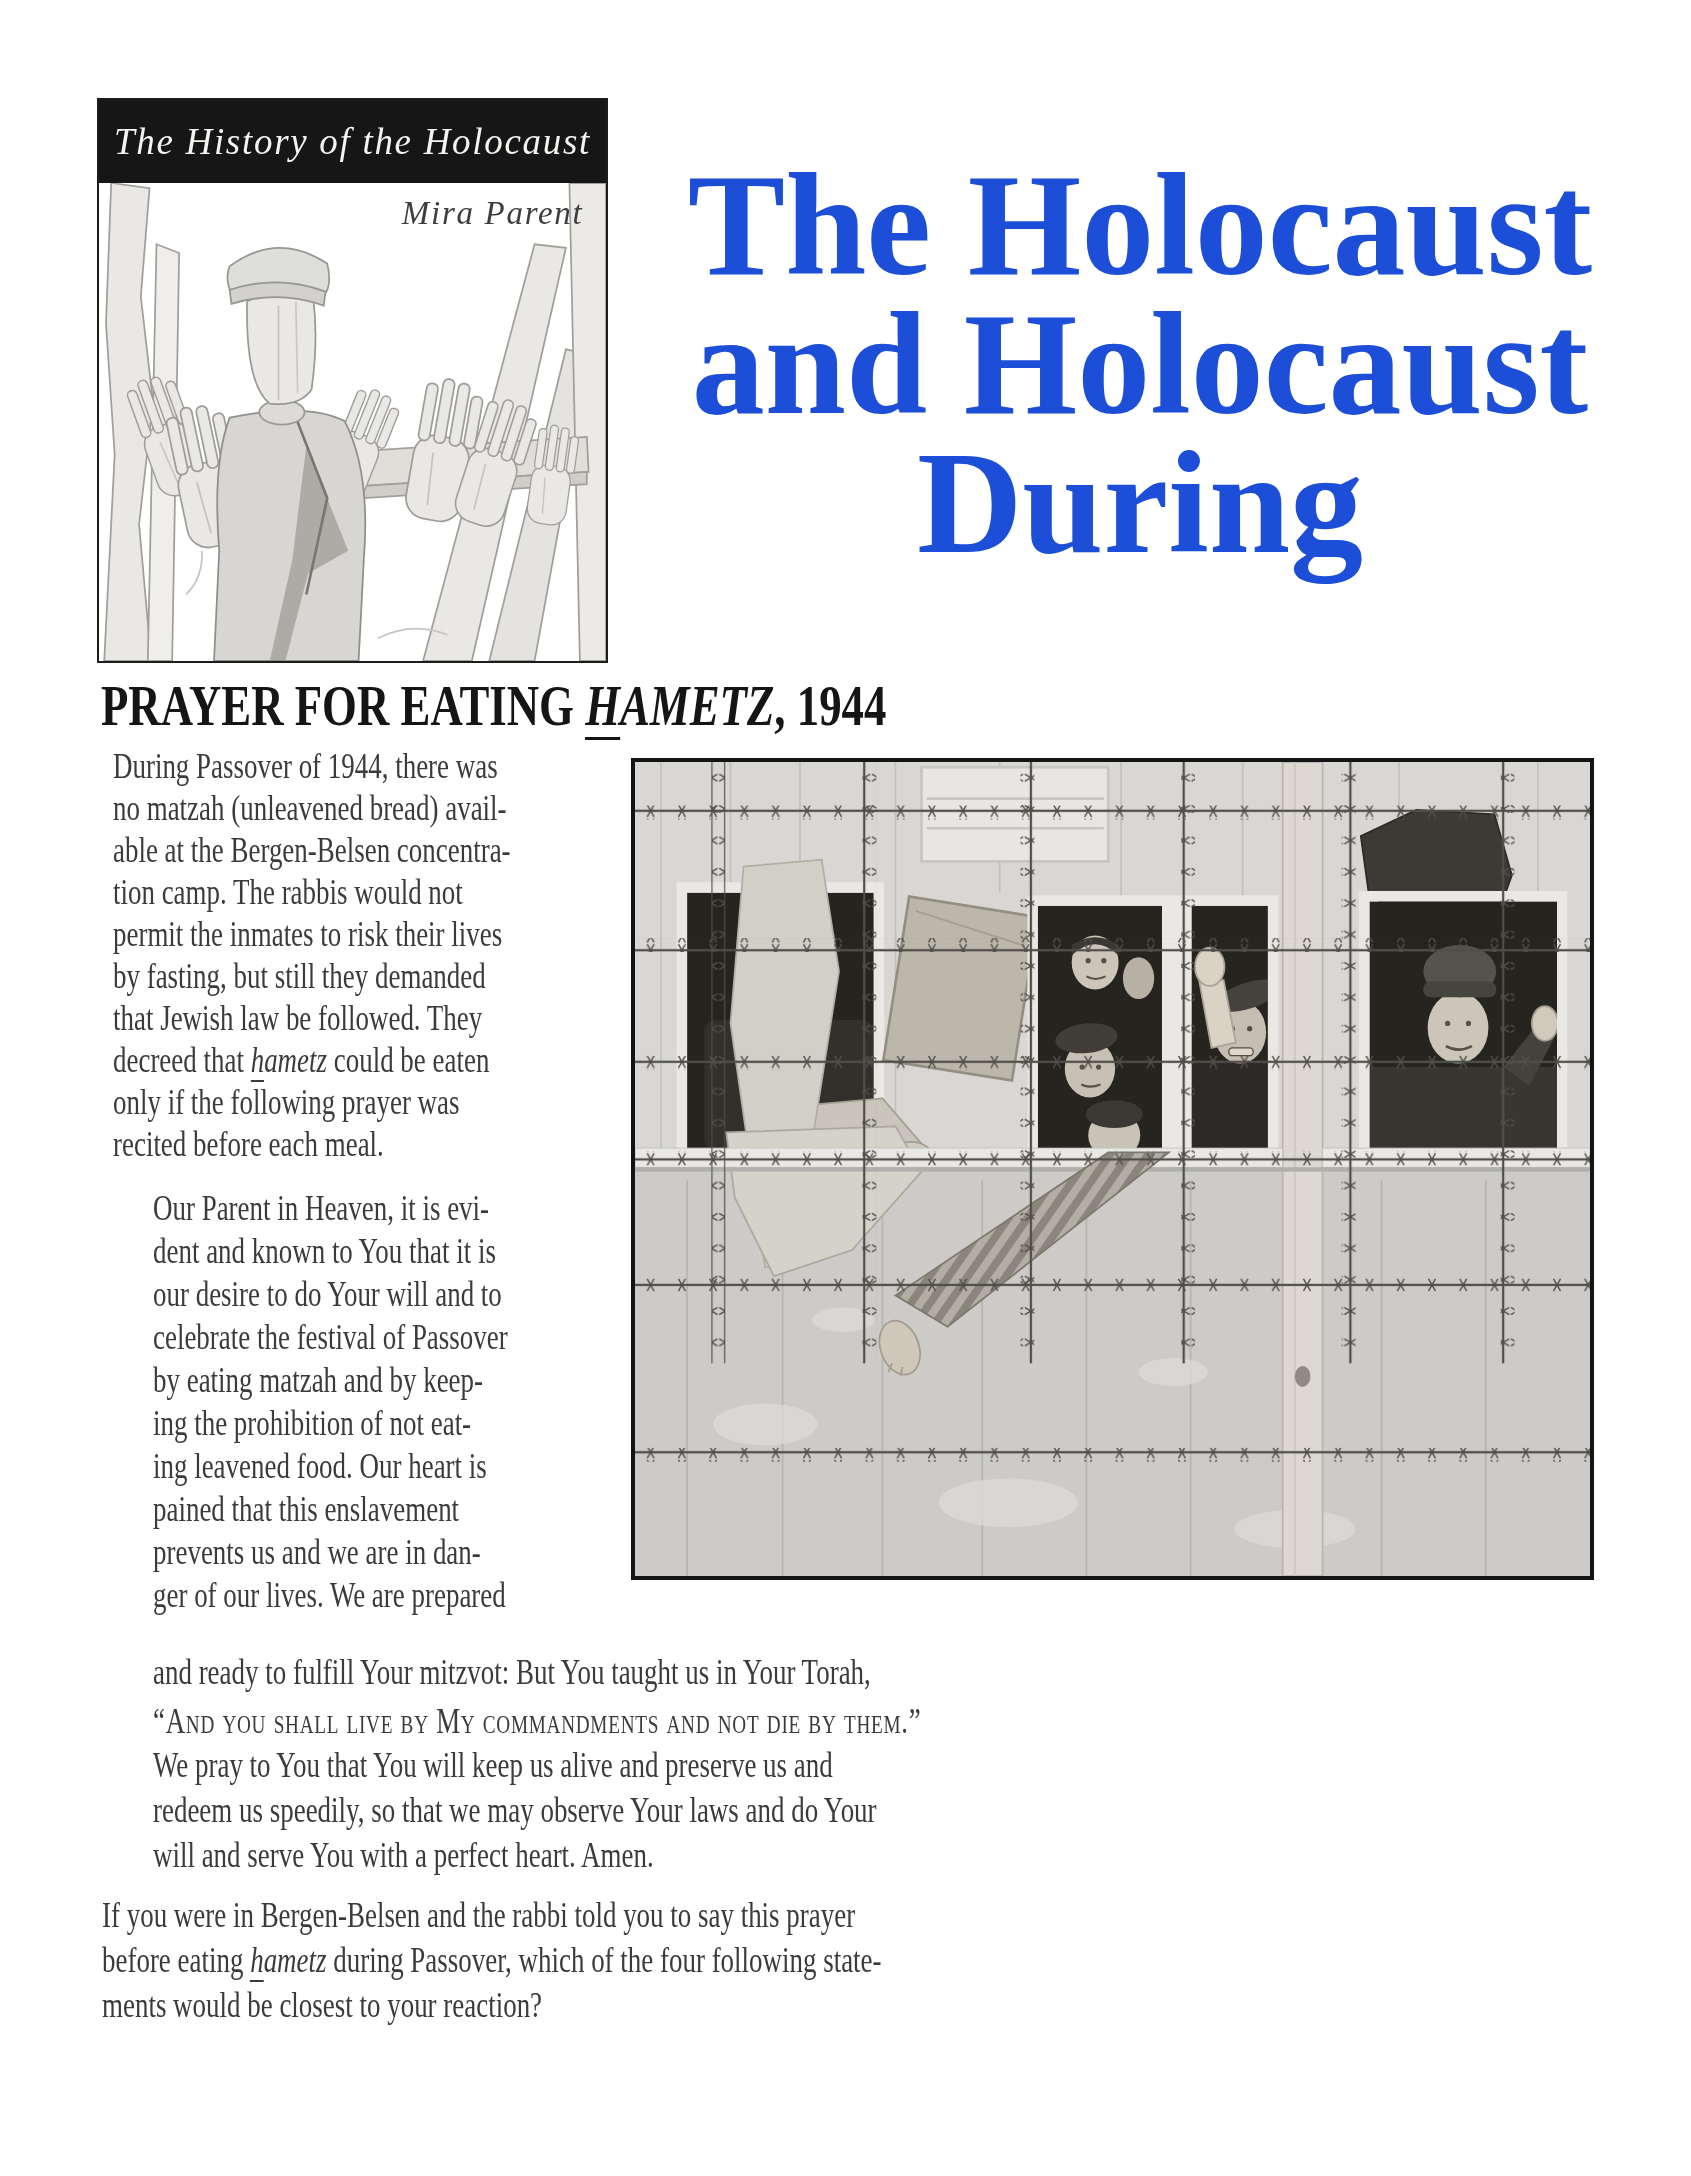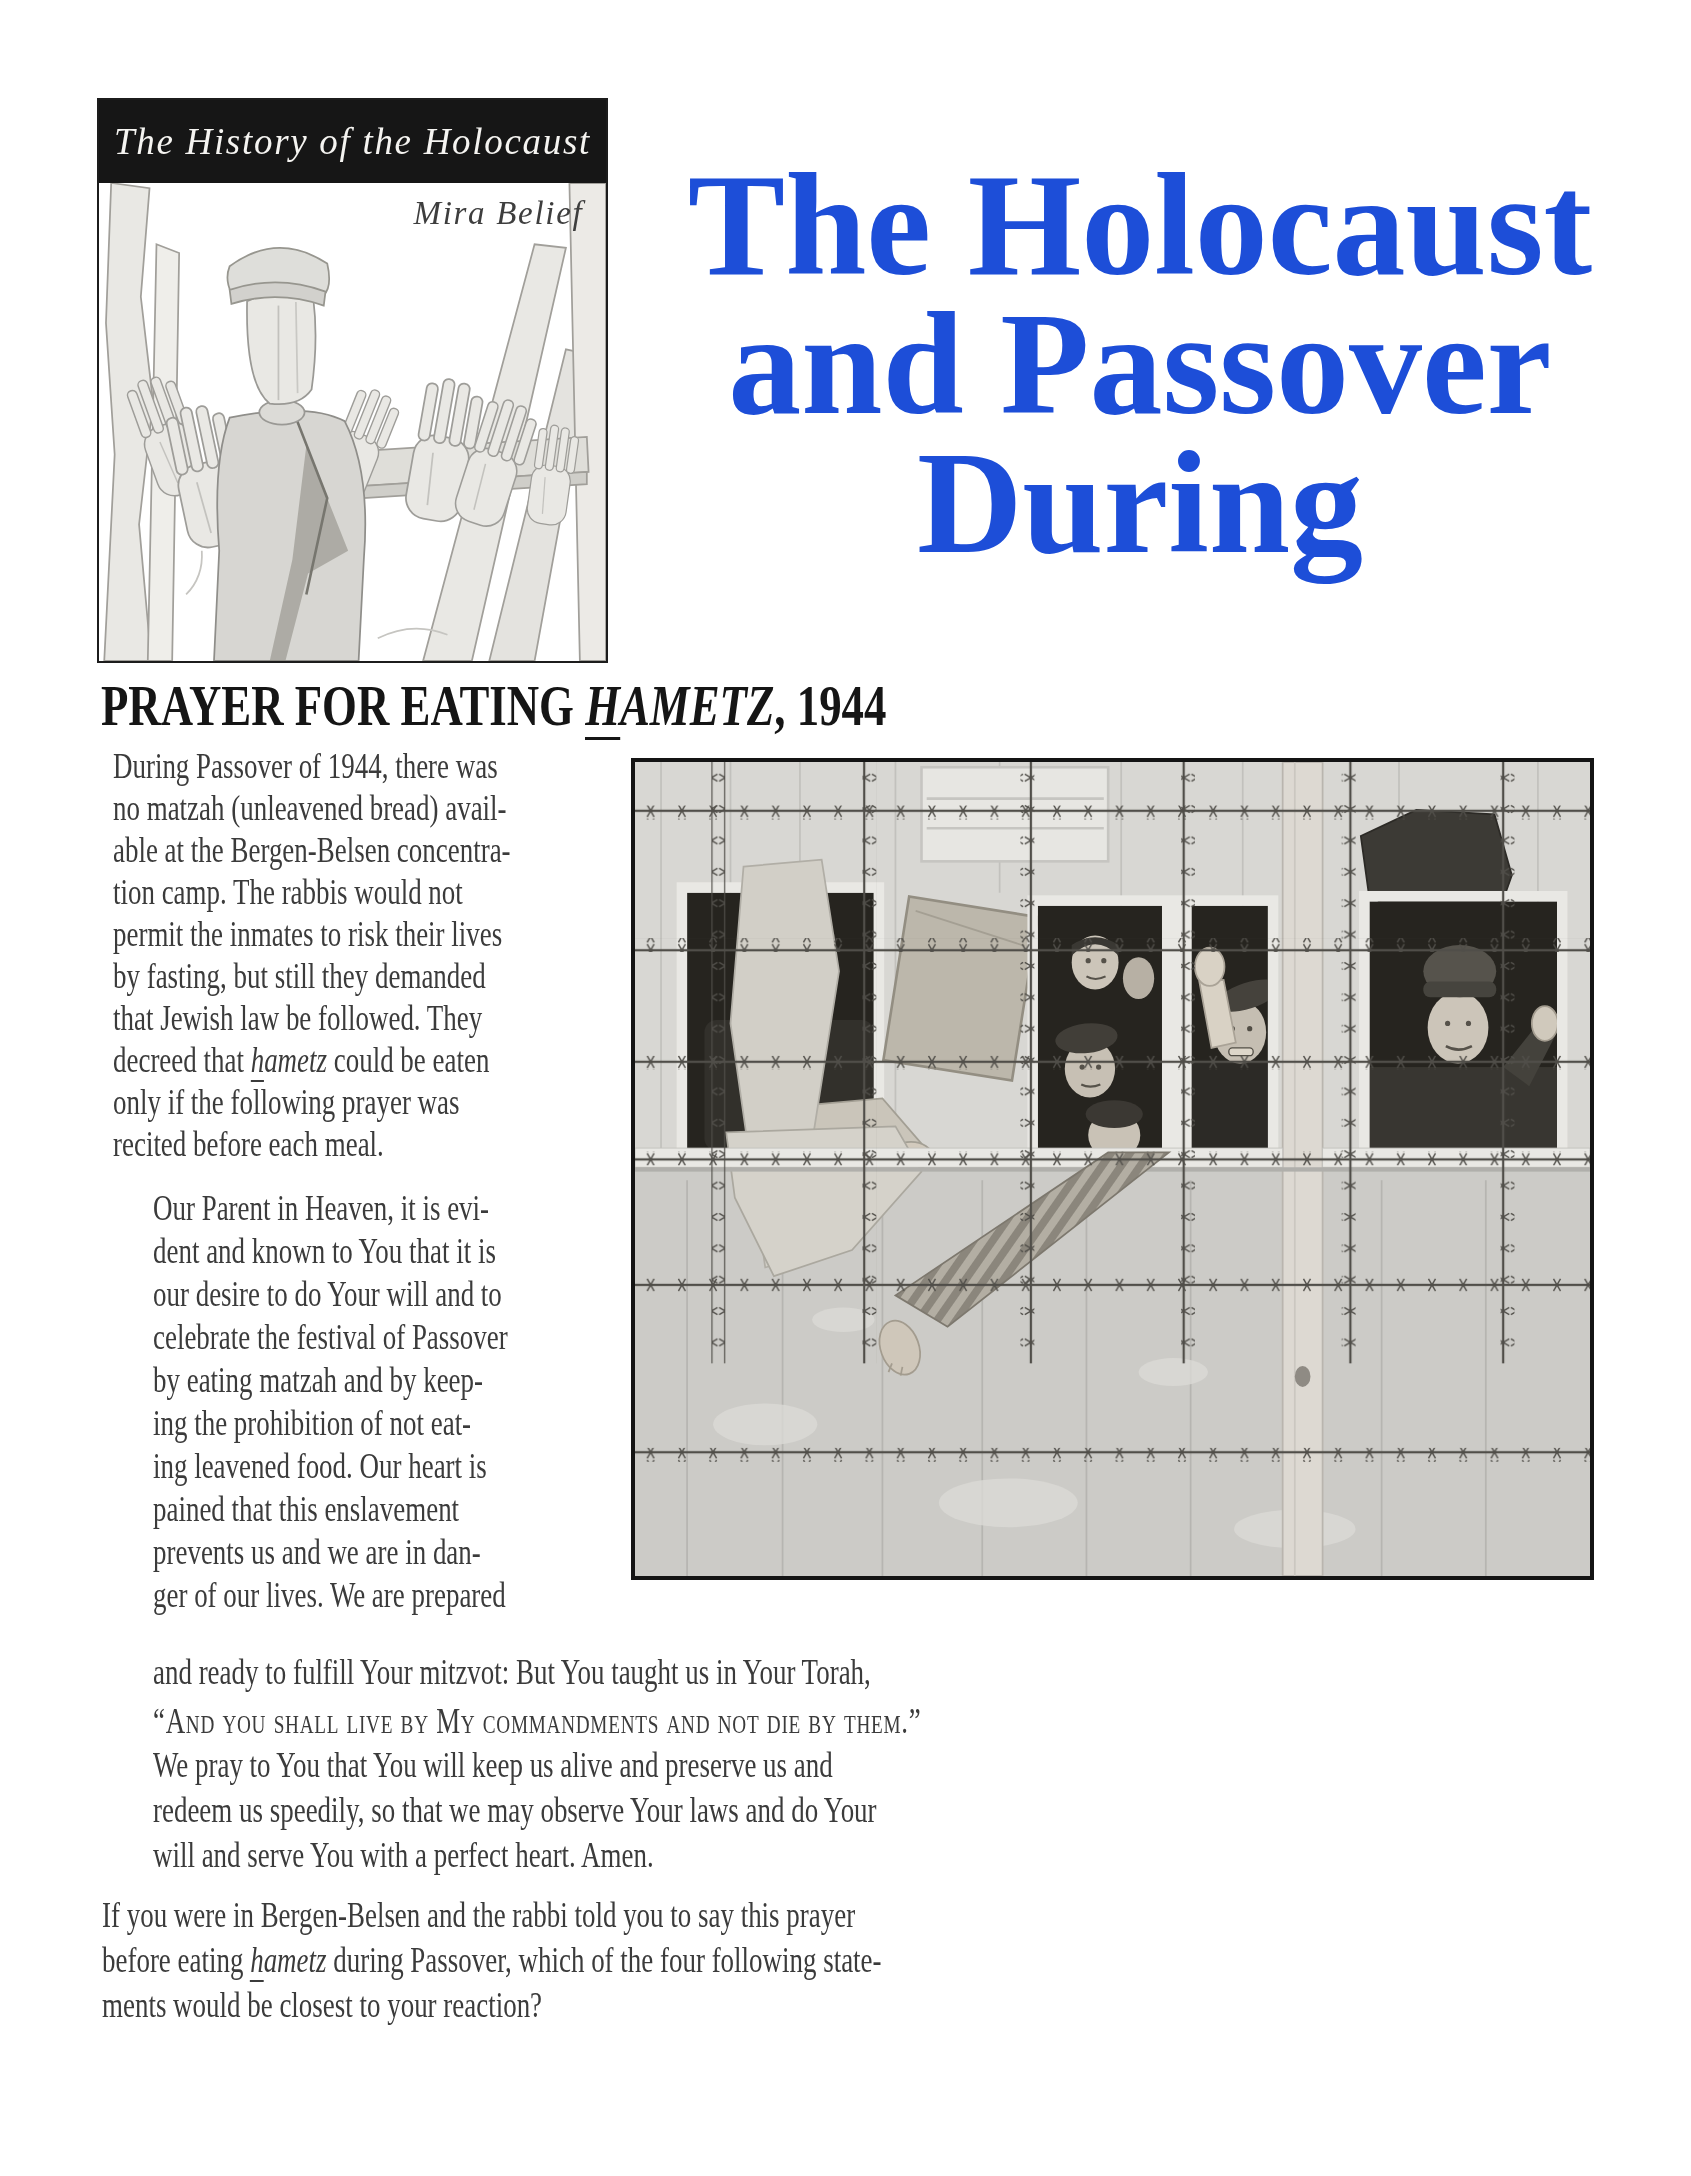--- a/index.html
+++ b/index.html
@@ -93,27 +93,27 @@
           <line x1="206" y1="140" x2="206" y2="248" stroke="#c2c1bd" stroke-width="2"></line>
           <line x1="226" y1="136" x2="228" y2="240" stroke="#c9c8c4" stroke-width="2"></line>
           <path d="M150 95 Q205 55 262 92 Q268 118 258 128 Q200 108 152 126 Q144 110 150 95 Z" fill="#dededa" stroke="#97968f" stroke-width="2"></path>
           <path d="M150 122 Q205 104 260 124 L258 140 Q205 122 152 138 Z" fill="#d2d1cd" stroke="#97968f" stroke-width="2"></path>
         </g>
         <g stroke="#c6c5c1" stroke-width="2" fill="none">
           <path d="M320 520 Q360 500 400 516"></path>
           <path d="M100 470 Q120 450 118 420"></path>
         </g>
       </svg>
-      <div class="cover-author">Mira Belief</div>
+      <div class="cover-author">Mira Parent</div>
     </div>
   </div>
 
   <h1 class="main-title" style="margin:0">
     <div>The Holocaust</div>
-    <div>and Passover</div>
+    <div>and Holocaust</div>
     <div>During</div>
   </h1>
 
   <h2 class="section-heading" style="margin:0"><span>PRAYER FOR EATING </span><span class="ital hline">H</span><span class="ital">AMETZ</span><span>, 1944</span></h2>
 
   <div class="intro">
     <div class="body-line">During Passover of 1944, there was</div>
     <div class="body-line">no matzah (unleavened bread) avail-</div>
     <div class="body-line">able at the Bergen-Belsen concentra-</div>
     <div class="body-line">tion camp. The rabbis would not</div>

